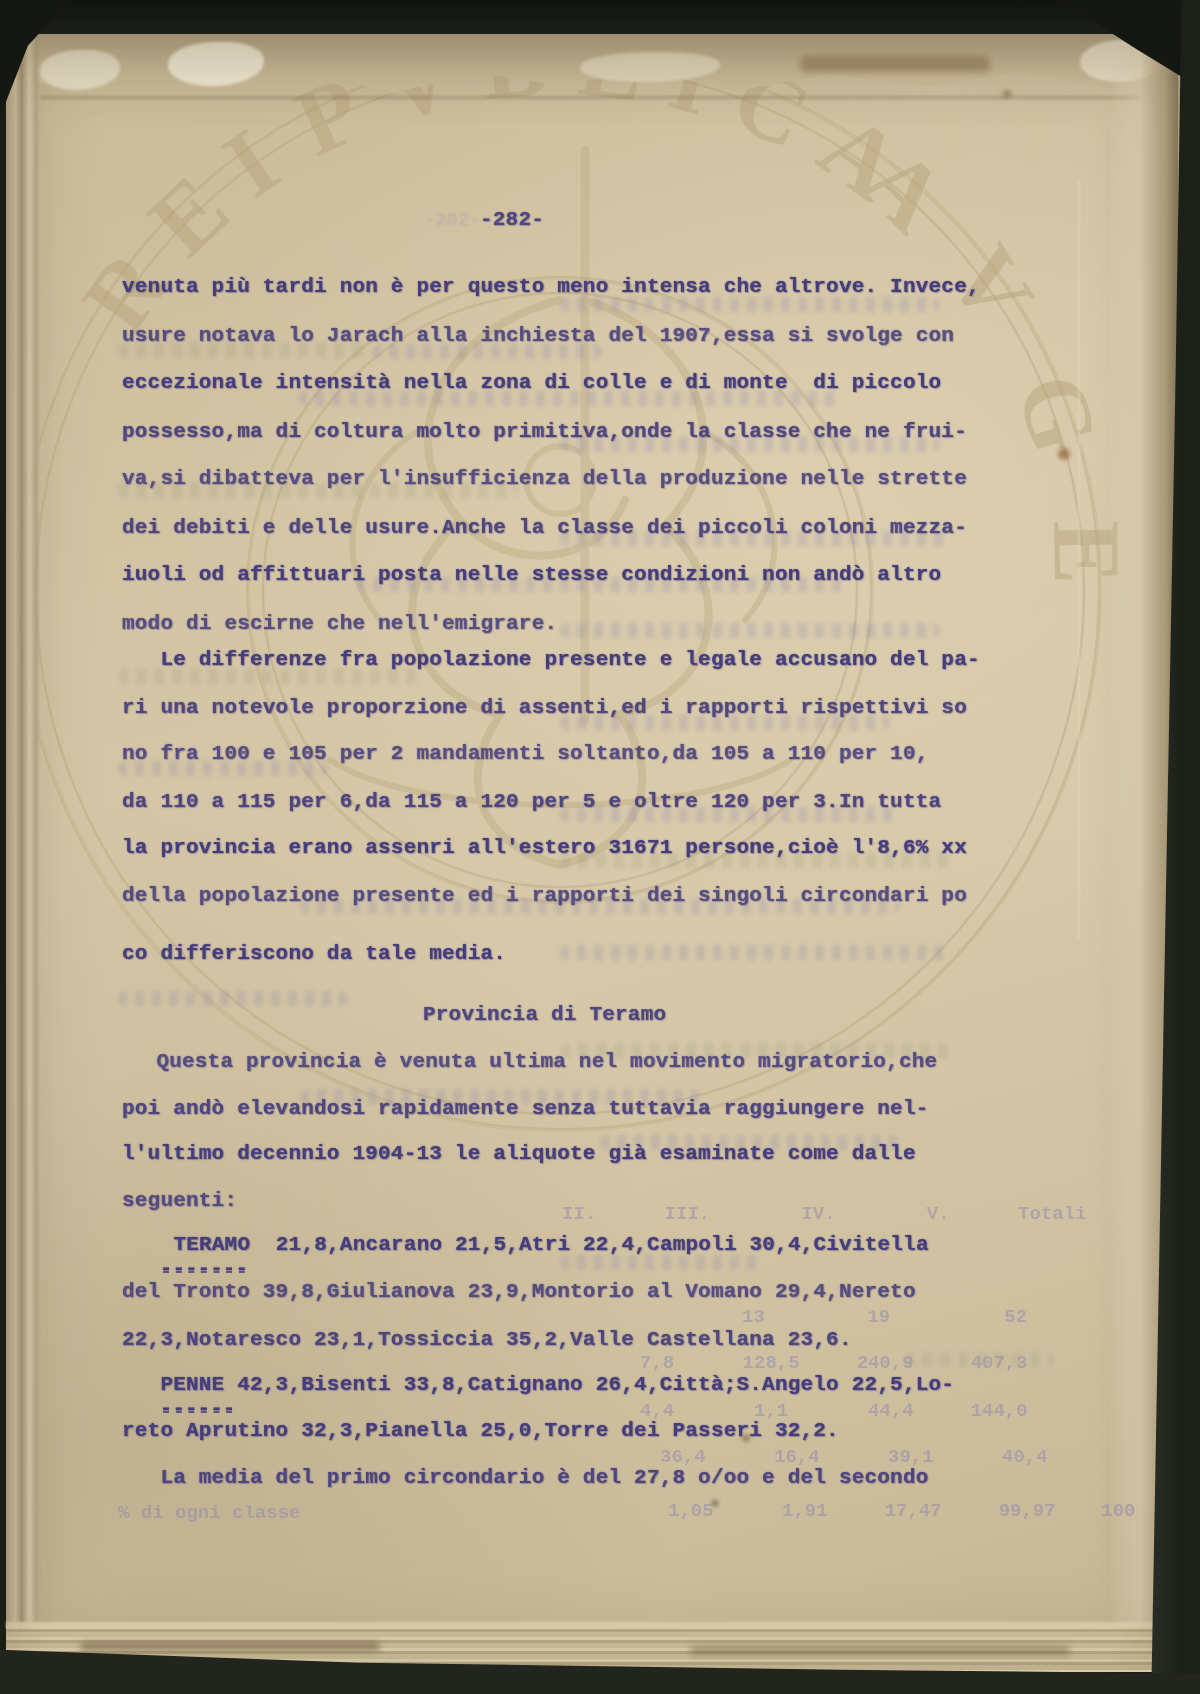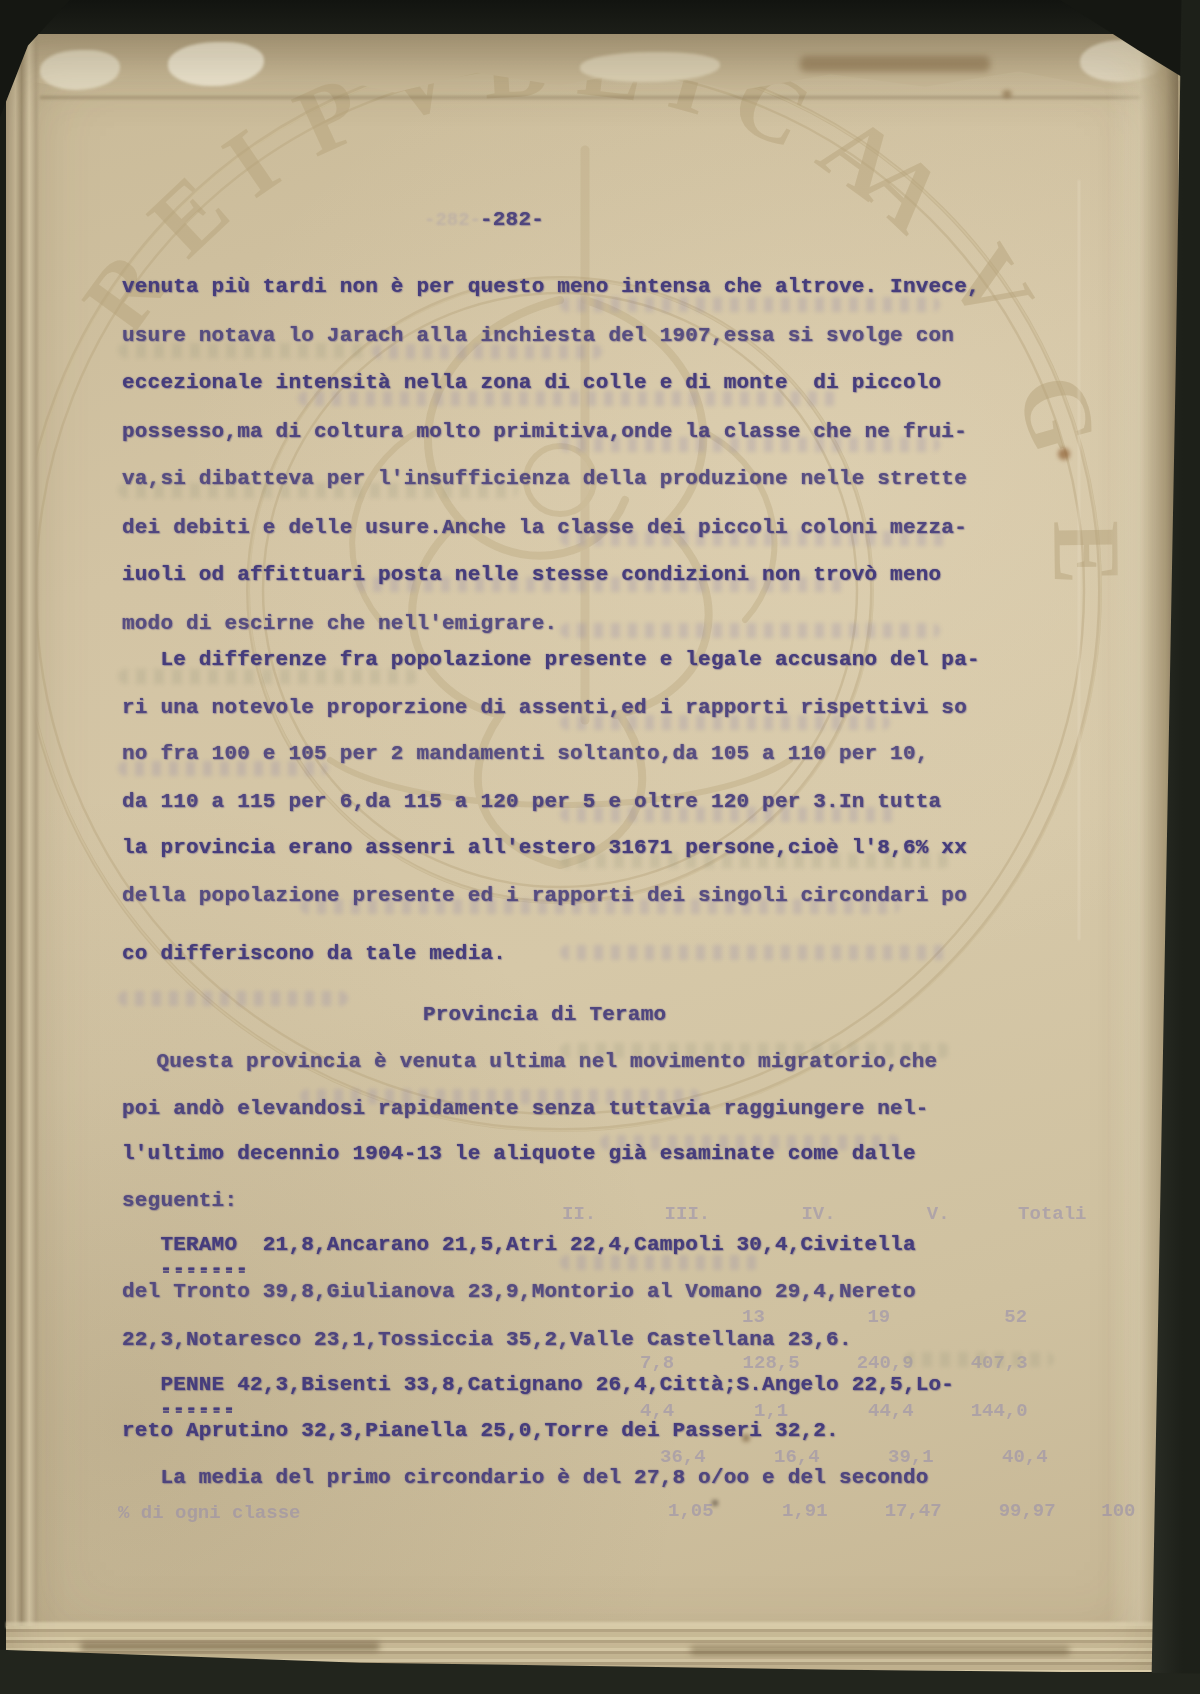--- a/index.html
+++ b/index.html
@@ -147,35 +147,35 @@
     </div>
 
   <div id="text-layer">
       <div class="tline" style="left: 480px; top: 207px;">-282-</div>
       <div class="tline" style="left: 122px; top: 275px;">venuta più tardi non è per questo meno intensa che altrove. Invece,</div>
       <div class="tline" style="left: 122px; top: 323px;">usure notava lo Jarach alla inchiesta del 1907,essa si svolge con</div>
       <div class="tline" style="left: 122px; top: 371px;">eccezionale intensità nella zona di colle e di monte  di piccolo</div>
       <div class="tline" style="left: 122px; top: 419px;">possesso,ma di coltura molto primitiva,onde la classe che ne frui-</div>
       <div class="tline" style="left: 122px; top: 467px;">va,si dibatteva per l'insufficienza della produzione nelle strette</div>
       <div class="tline" style="left: 122px; top: 515px;">dei debiti e delle usure.Anche la classe dei piccoli coloni mezza-</div>
-      <div class="tline" style="left: 122px; top: 563px;">iuoli od affittuari posta nelle stesse condizioni non trovò meno</div>
+      <div class="tline" style="left: 122px; top: 563px;">iuoli od affittuari posta nelle stesse condizioni non andò altro</div>
       <div class="tline" style="left: 122px; top: 611px;">modo di escirne che nell'emigrare.</div>
       <div class="tline" style="left: 122px; top: 648px;">   Le differenze fra popolazione presente e legale accusano del pa-</div>
       <div class="tline" style="left: 122px; top: 695px;">ri una notevole proporzione di assenti,ed i rapporti rispettivi so</div>
       <div class="tline" style="left: 122px; top: 742px;">no fra 100 e 105 per 2 mandamenti soltanto,da 105 a 110 per 10,</div>
       <div class="tline" style="left: 122px; top: 789px;">da 110 a 115 per 6,da 115 a 120 per 5 e oltre 120 per 3.In tutta</div>
       <div class="tline" style="left: 122px; top: 836px;">la provincia erano assenri all'estero 31671 persone,cioè l'8,6% xx</div>
       <div class="tline" style="left: 122px; top: 883px;">della popolazione presente ed i rapporti dei singoli circondari po</div>
       <div class="tline" style="left: 122px; top: 930px; margin-top: 12px;">co differiscono da tale media.</div>
       <div class="tline" style="left: 423px; top: 1002px;">Provincia di Teramo</div>
       <div class="tline" style="left: 118px; top: 1050px;">   Questa provincia è venuta ultima nel movimento migratorio,che</div>
       <div class="tline" style="left: 122px; top: 1096px;">poi andò elevandosi rapidamente senza tuttavia raggiungere nel-</div>
       <div class="tline" style="left: 122px; top: 1142px;">l'ultimo decennio 1904-13 le aliquote già esaminate come dalle</div>
       <div class="tline" style="left: 122px; top: 1188px;">seguenti:</div>
-      <div class="tline" style="left: 122px; top: 1233px; text-align: center;">   TERAMO  21,8,Ancarano 21,5,Atri 22,4,Campoli 30,4,Civitella</div>
+      <div class="tline" style="left: 135px; top: 1233px; text-align: center;">   TERAMO  21,8,Ancarano 21,5,Atri 22,4,Campoli 30,4,Civitella</div>
       <div class="dashline" style="left: 159.8px; top: 1257px;">-------</div>
       <div class="tline" style="left: 122px; top: 1280px;">del Tronto 39,8,Giulianova 23,9,Montorio al Vomano 29,4,Nereto</div>
       <div class="tline" style="left: 122px; top: 1327px;">22,3,Notaresco 23,1,Tossiccia 35,2,Valle Castellana 23,6.</div>
       <div class="tline" style="left: 122px; top: 1373px;">   PENNE 42,3,Bisenti 33,8,Catignano 26,4,Città;S.Angelo 22,5,Lo-</div>
       <div class="dashline" style="left: 159.8px; top: 1397px;">------</div>
       <div class="tline" style="left: 122px; top: 1419px;">reto Aprutino 32,3,Pianella 25,0,Torre dei Passeri 32,2.</div>
       <div class="tline" style="left: 122px; top: 1465px;">   La media del primo circondario è del 27,8 o/oo e del secondo</div>
     </div>
 
   <div class="vignette"></div>

